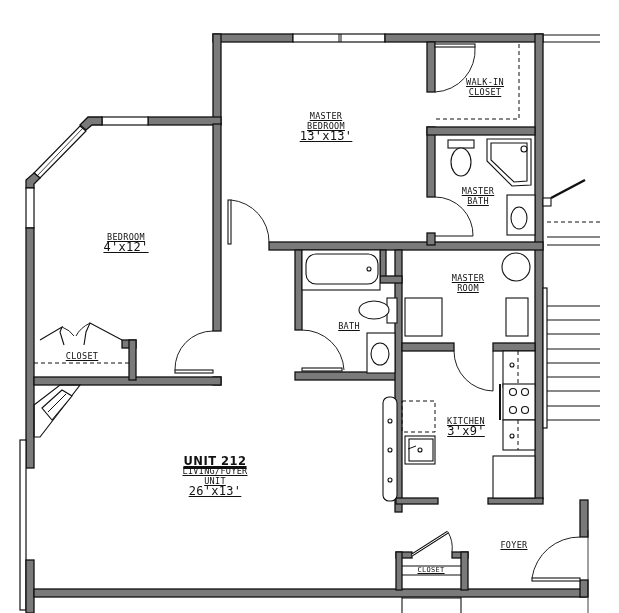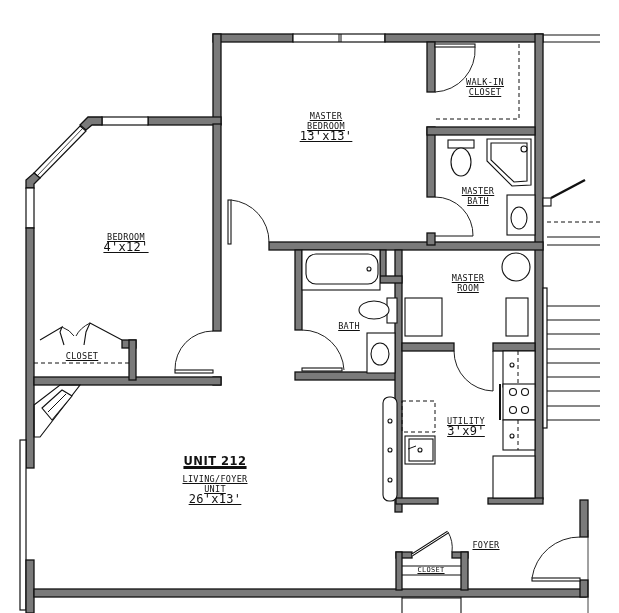--- a/index.html
+++ b/index.html
@@ -6,21 +6,21 @@
   body{width:619px;height:613px;overflow:hidden;position:relative;font-family:"DejaVu Sans Mono","Liberation Mono",monospace;}
   #plan{position:absolute;left:0;top:0;width:619px;height:613px;}
   .wall{fill:#7a7a7a;stroke:#111;stroke-width:1.3;}
   .fix{fill:#fff;stroke:#111;stroke-width:1.1;}
   .thin{fill:none;stroke:#111;stroke-width:1.1;}
   .dash{fill:none;stroke:#111;stroke-width:1;stroke-dasharray:4 3;}
   .arc{fill:none;stroke:#222;stroke-width:1;}
   .win{fill:#fff;stroke:#111;stroke-width:1.2;}
   .lbl{position:absolute;text-align:center;color:#111;font-size:8.5px;line-height:10px;letter-spacing:0.3px;white-space:nowrap;transform:translateX(-50%);text-decoration:underline;}
   .lbl .dim{font-size:12px;}
-  .unit{font-family:"DejaVu Sans","Liberation Sans",sans-serif;font-weight:bold;font-size:11.5px;text-decoration:underline;text-decoration-thickness:1.5px;text-underline-offset:2px;letter-spacing:0.5px;display:block;margin-bottom:8px;}
+  .unit{font-family:"DejaVu Sans","Liberation Sans",sans-serif;font-weight:bold;font-size:11.5px;text-decoration:underline;text-decoration-thickness:1.5px;text-underline-offset:2px;letter-spacing:0.5px;display:block;margin-bottom:0;}
 </style>
 </head>
 <body>
 
 <svg id="plan" viewBox="0 0 619 613" xmlns="http://www.w3.org/2000/svg">
 
   <g>
 
     <rect class="wall" x="213" y="34" width="80" height="8"></rect>
     <rect class="win" x="293" y="34" width="92" height="8"></rect>
@@ -232,30 +232,30 @@
 <div class="lbl" style="left:349px;top:321px;">
   <div>BATH</div>
 </div>
 
 <div class="lbl" style="left:468px;top:273px;">
   <div>MASTER</div>
   <div>ROOM</div>
 </div>
 
 <div class="lbl" style="left:466px;top:416px;">
-  <div>UTILITY</div>
+  <div>KITCHEN</div>
   <div class="dim">3'x9'</div>
 </div>
 
 <div class="lbl" style="left:215px;top:456px;">
   <span class="unit">UNIT 212</span>
   <div>LIVING/FOYER</div>
   <div>UNIT</div>
   <div class="dim">26'x13'</div>
 </div>
 
-<div class="lbl" style="left:486px;top:540px;">
+<div class="lbl" style="left:514px;top:540px;">
   <div>FOYER</div>
 </div>
 
 <div class="lbl" style="left:431px;top:565px;font-size:7px;">
   <div>CLOSET</div>
 </div>
 
 </body></html>

